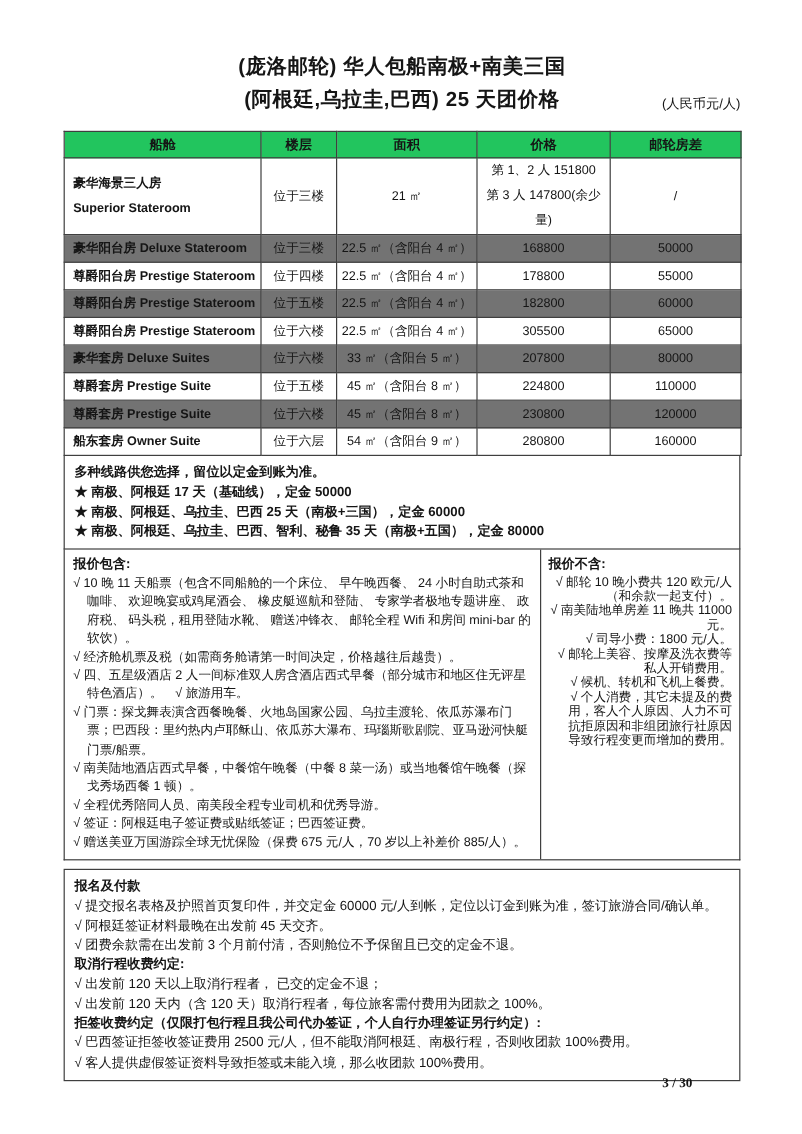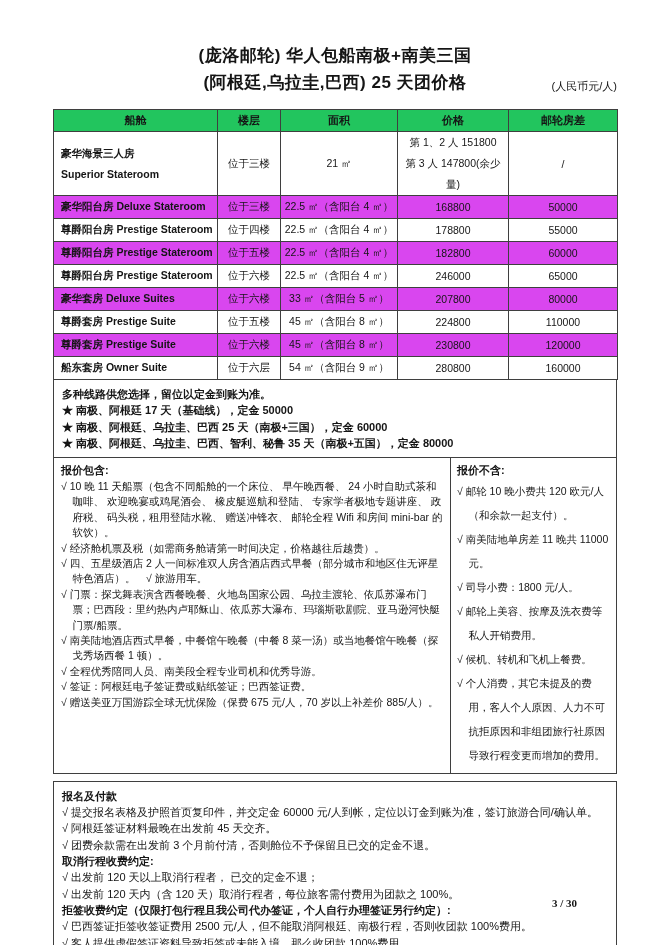--- a/index.html
+++ b/index.html
@@ -13,38 +13,38 @@
   
   .title-block { position:relative; padding-top:42px; text-align:center; }
   .title-line { font-size:17px; font-weight:bold; line-height:27px; letter-spacing:0.5px; }
   .unit-note { position:absolute; right:0; bottom:2px; font-size:11px; font-weight:normal; }
 
   
   table.pricing { border-collapse:collapse; width:564px; table-layout:fixed; margin-top:13px; }
   .pricing th, .pricing td { border:1px solid #3f3f3f; font-size:10.5px; text-align:center; padding:0 2px; height:22px; }
   .pricing th { background:#22c55e; font-size:11px; font-weight:bold; height:21px; }
   .pricing td.cabin { text-align:left; padding-left:7px; font-weight:600; }
-  .pricing tr.shade td { background:#d946ef; }
+  .pricing tr.shade td { background:#737373; }
   .pricing tr.tall td { height:45px; }
   .two-line div { line-height:21px; }
 
   
   .routes {
     border:1px solid #3f3f3f; border-top:none; padding:6px 8px 5px 8px;
     font-size:11px; font-weight:600; line-height:15.6px;
   }
   .routes div { padding:0.5px 0; }
 
   
   .cols { display:flex; border:1px solid #3f3f3f; border-top:none; align-items:stretch; }
   .col-left { width:382px; border-right:1px solid #3f3f3f; padding:5px 7px 6px 7px; }
   .col-right { flex:1; padding:5px 6px 6px 6px; }
   .cols .heading { font-weight:bold; font-size:11px; line-height:15.5px; }
   .cols .item { font-size:10.5px; line-height:15.4px; padding-left:1.1em; text-indent:-1.1em; }
-  .col-right .item { line-height:24px; }
+  .col-right .item { line-height:12px;text-align:right; }
 
   
   .signup { border:1px solid #3f3f3f; margin-top:7px; padding:6px 8px; font-size:11px; line-height:16.3px; }
   .signup .heading { font-weight:bold; }
   .signup .item { padding-left:1.1em; text-indent:-1.1em; }
 
   
   .footer {
     position:absolute; top:897px; left:53px; width:524px; text-align:right;
     font-family:"Liberation Serif", serif; font-weight:bold; font-size:11px;
@@ -109,21 +109,21 @@
         <td class="cabin">尊爵阳台房 Prestige Stateroom</td>
         <td>位于五楼</td>
         <td>22.5 ㎡（含阳台 4 ㎡）</td>
         <td>182800</td>
         <td>60000</td>
       </tr>
       <tr>
         <td class="cabin">尊爵阳台房 Prestige Stateroom</td>
         <td>位于六楼</td>
         <td>22.5 ㎡（含阳台 4 ㎡）</td>
-        <td>246000</td>
+        <td>305500</td>
         <td>65000</td>
       </tr>
       <tr class="shade">
         <td class="cabin">豪华套房 Deluxe Suites</td>
         <td>位于六楼</td>
         <td>33 ㎡（含阳台 5 ㎡）</td>
         <td>207800</td>
         <td>80000</td>
       </tr>
       <tr>

